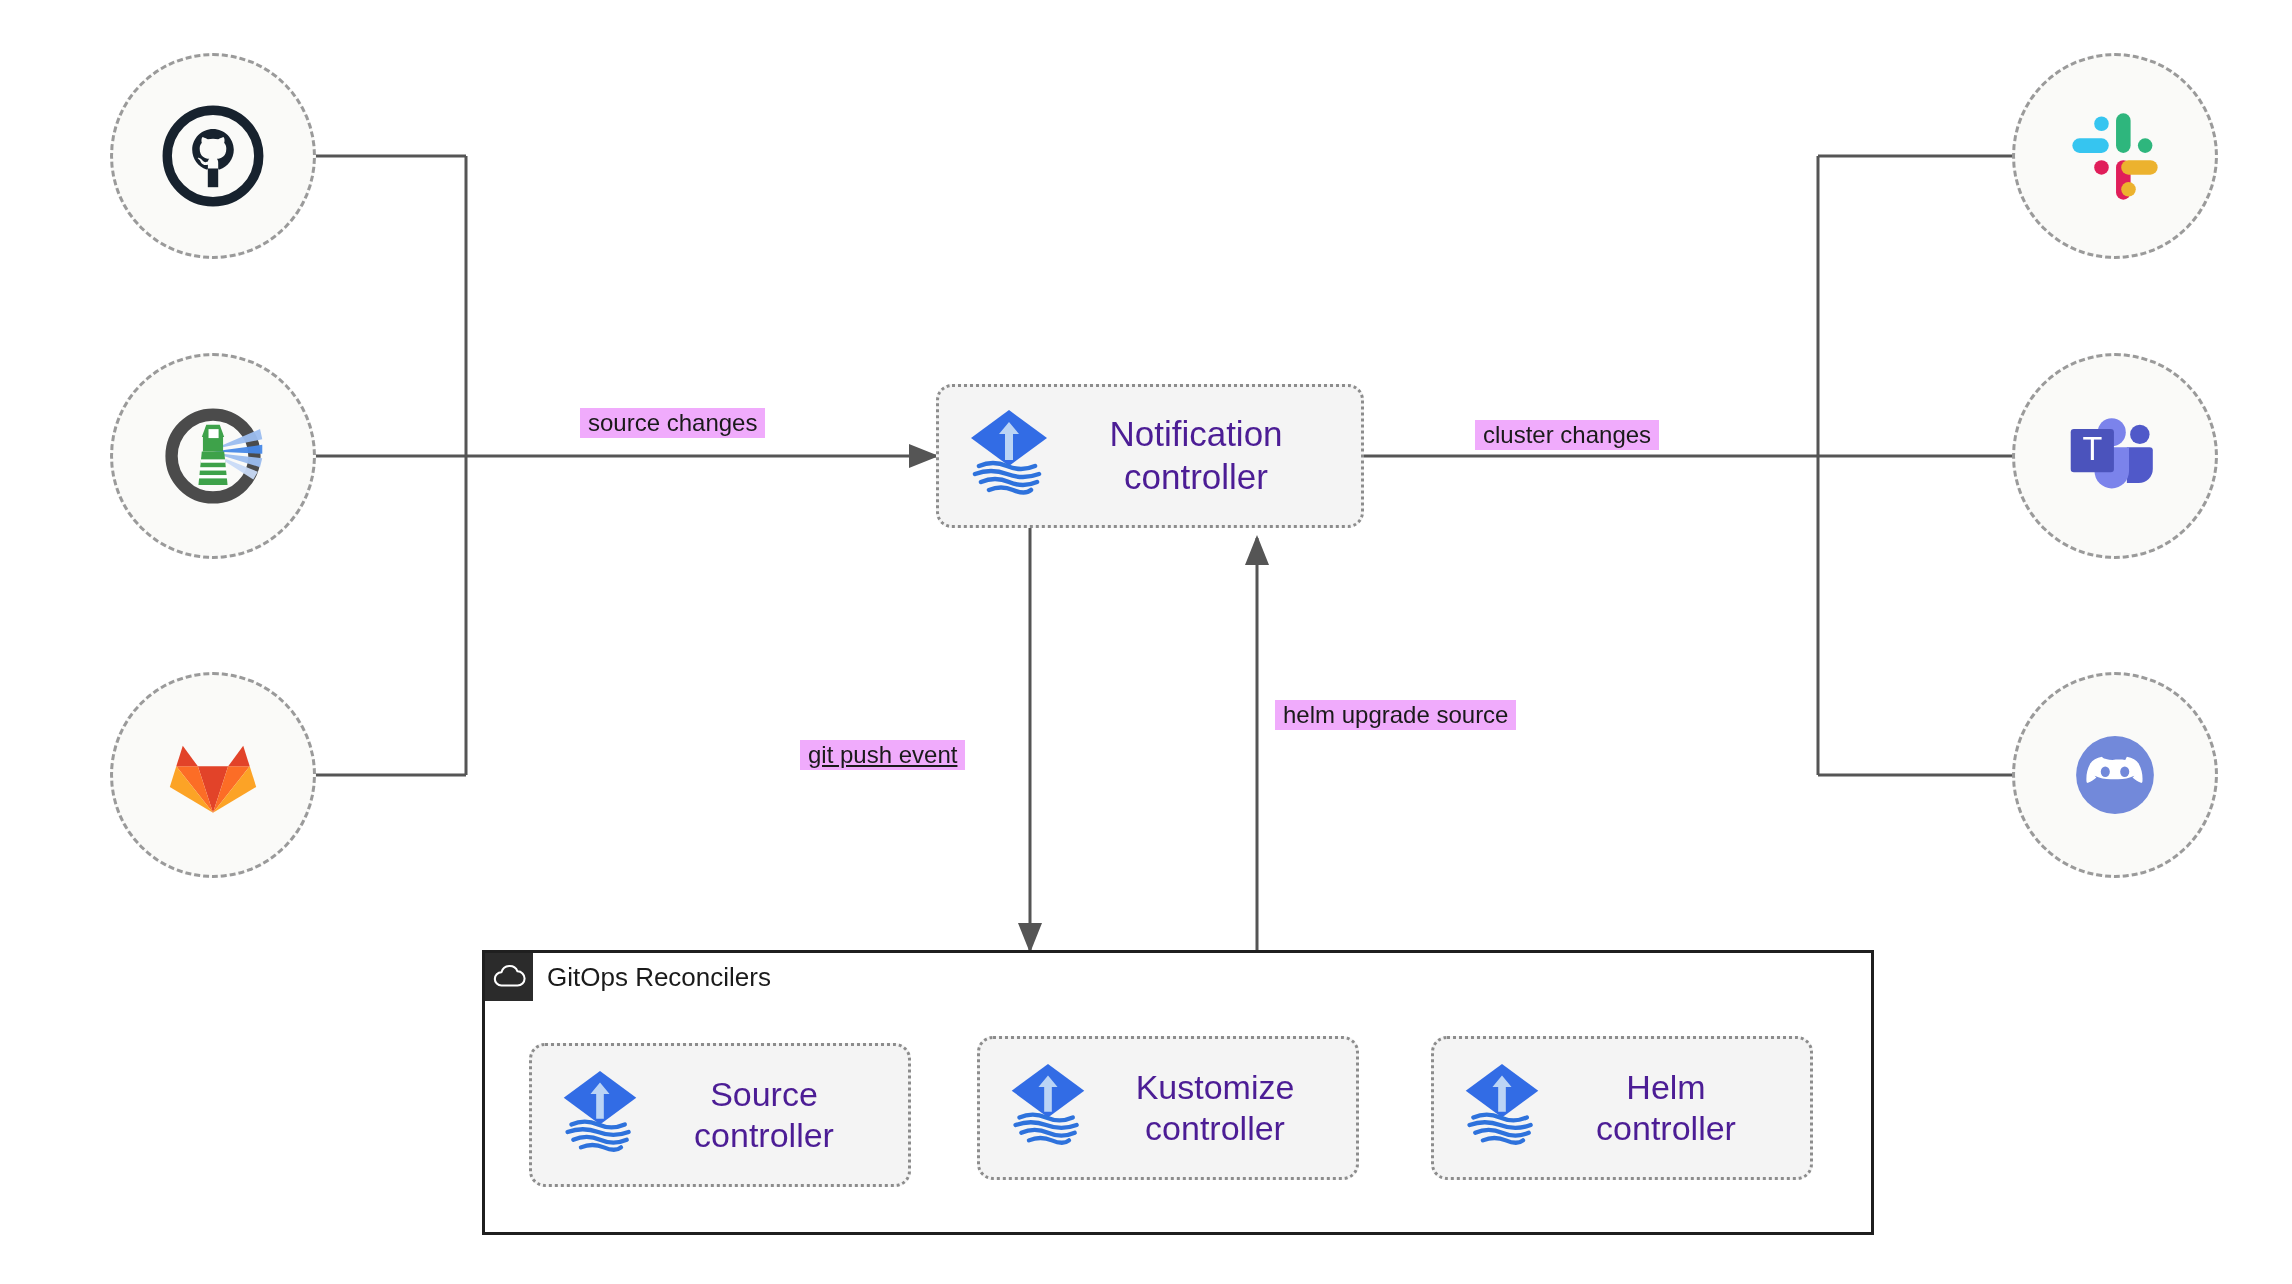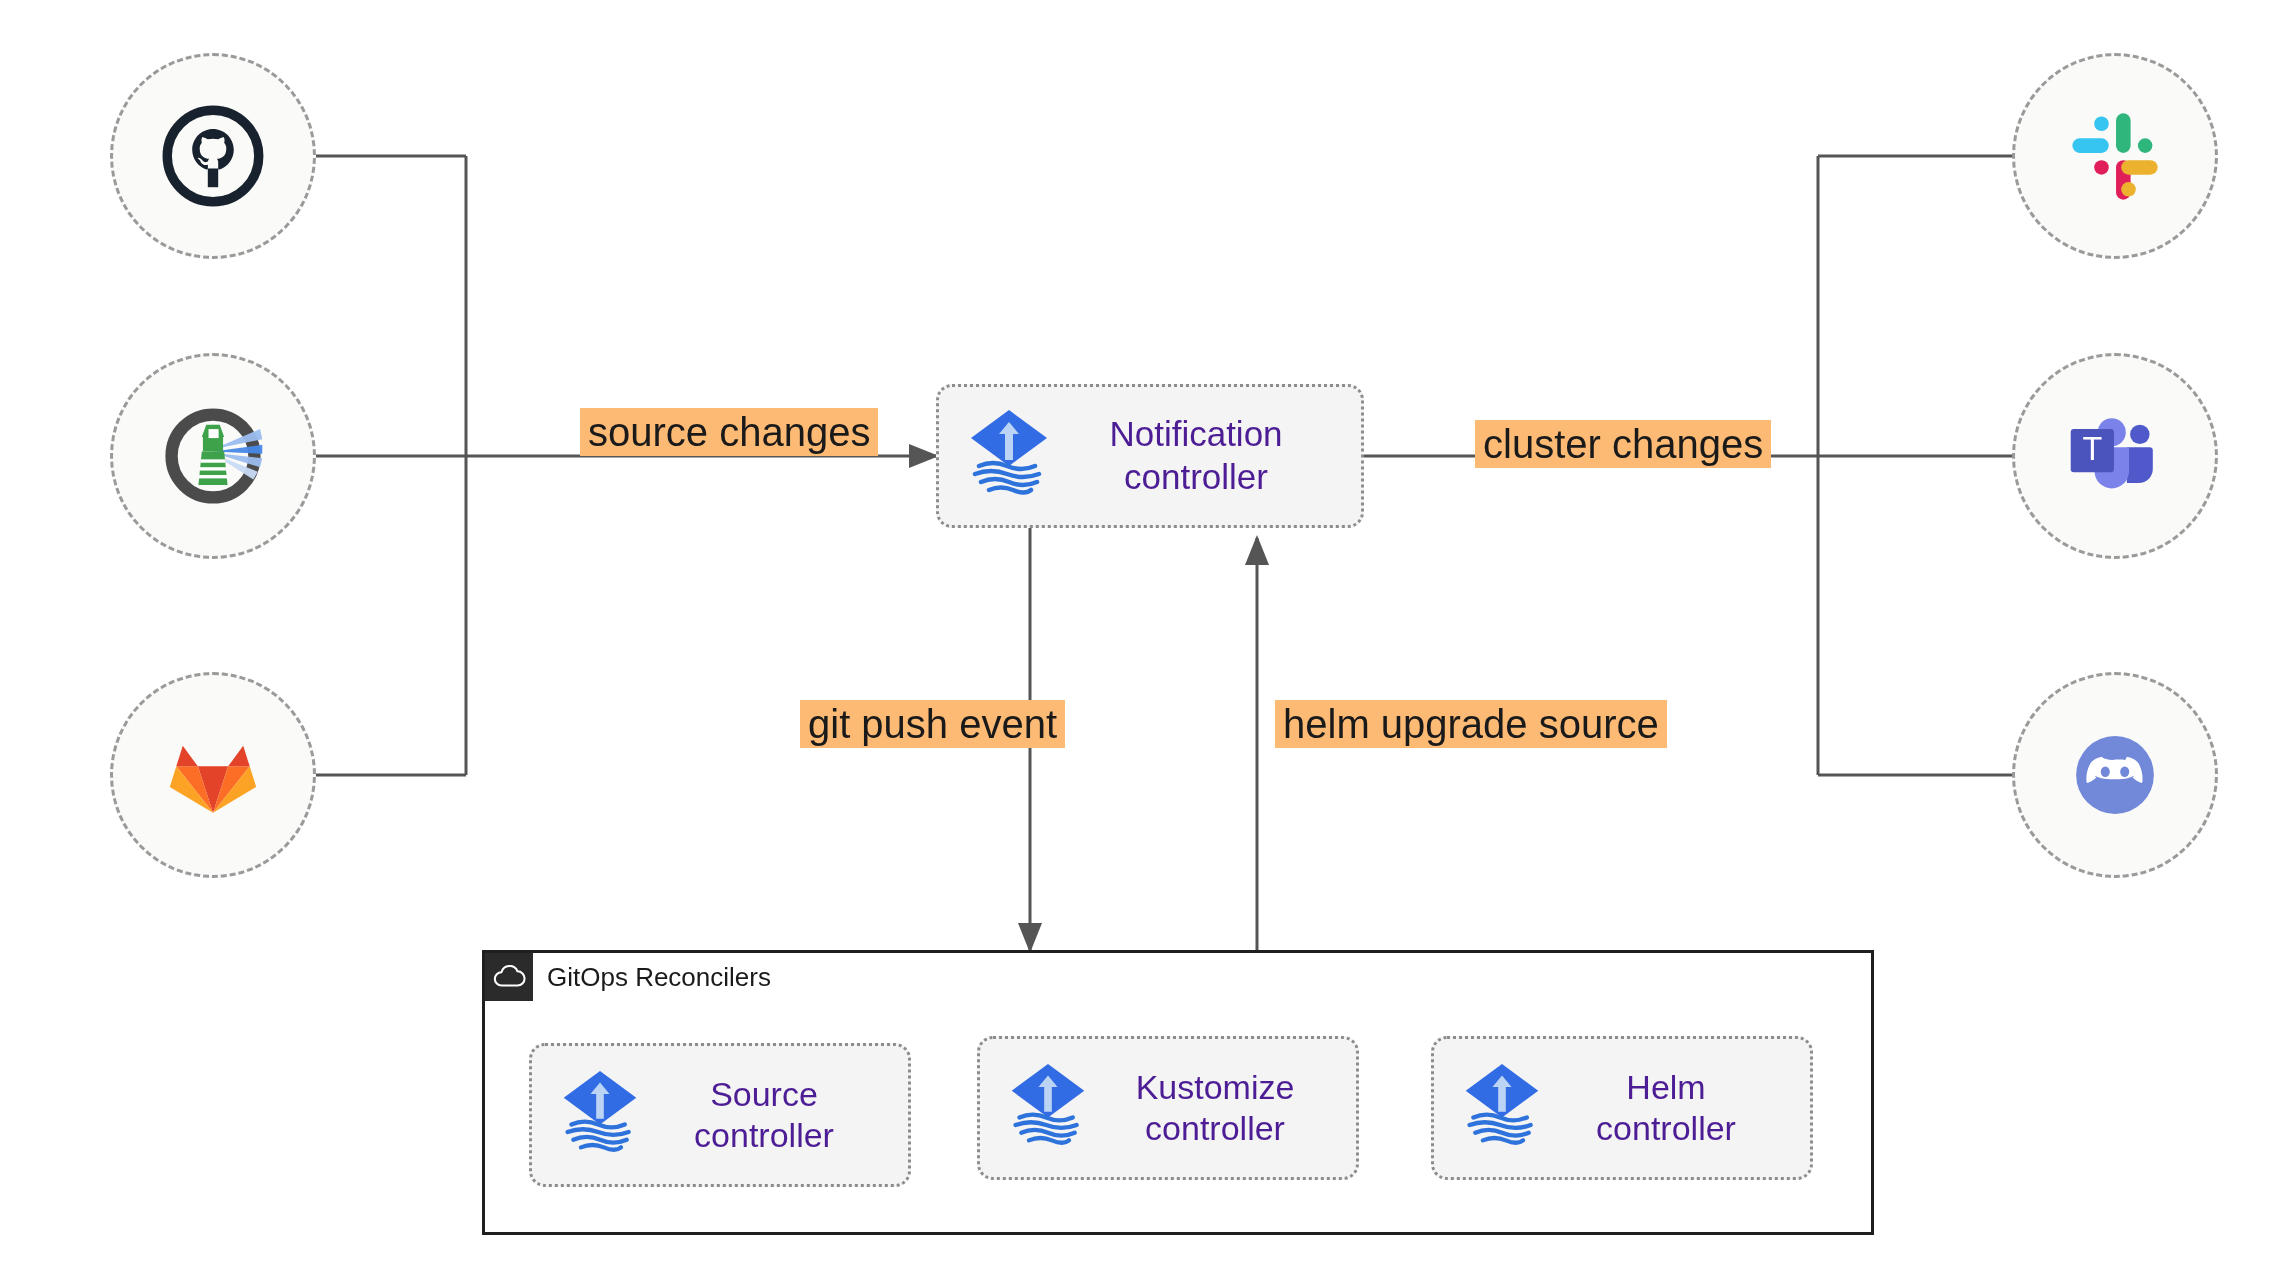--- a/index.html
+++ b/index.html
@@ -92,24 +92,24 @@
   .group-header-title {
     font-size: 26px;
     color: #1a1a1a;
     margin-left: 14px;
     white-space: nowrap;
   }
 
   
   .edge-label {
     position: absolute;
-    font-size: 40px;
+    font-size: 24px;
     color: #1a1a1a;
     white-space: nowrap;
-    background: #fdba74;
+    background: #f0abfc;
     padding: 2px 8px;
     line-height: 1.1;
   }
 </style>
 </head>
 <body>
 
 <div id="canvas">
 
   <svg class="svg-layer" viewBox="0 0 2292 1284">
@@ -311,16 +311,16 @@
           </g>
         </svg>
       </span>
       <span class="ctrl-label">Helm
 controller</span>
     </div>
   </div>
 
   <div class="edge-label" style="left:580px; top:408px;">source changes</div>
   <div class="edge-label" style="left:1475px; top:420px;">cluster changes</div>
-  <div class="edge-label" style="left:800px; top:700px;">git push event</div>
+  <div class="edge-label" style="left:800px; top:740px;text-decoration:underline;">git push event</div>
   <div class="edge-label" style="left:1275px; top:700px;">helm upgrade source</div>
 
 </div>
 
 </body></html>

